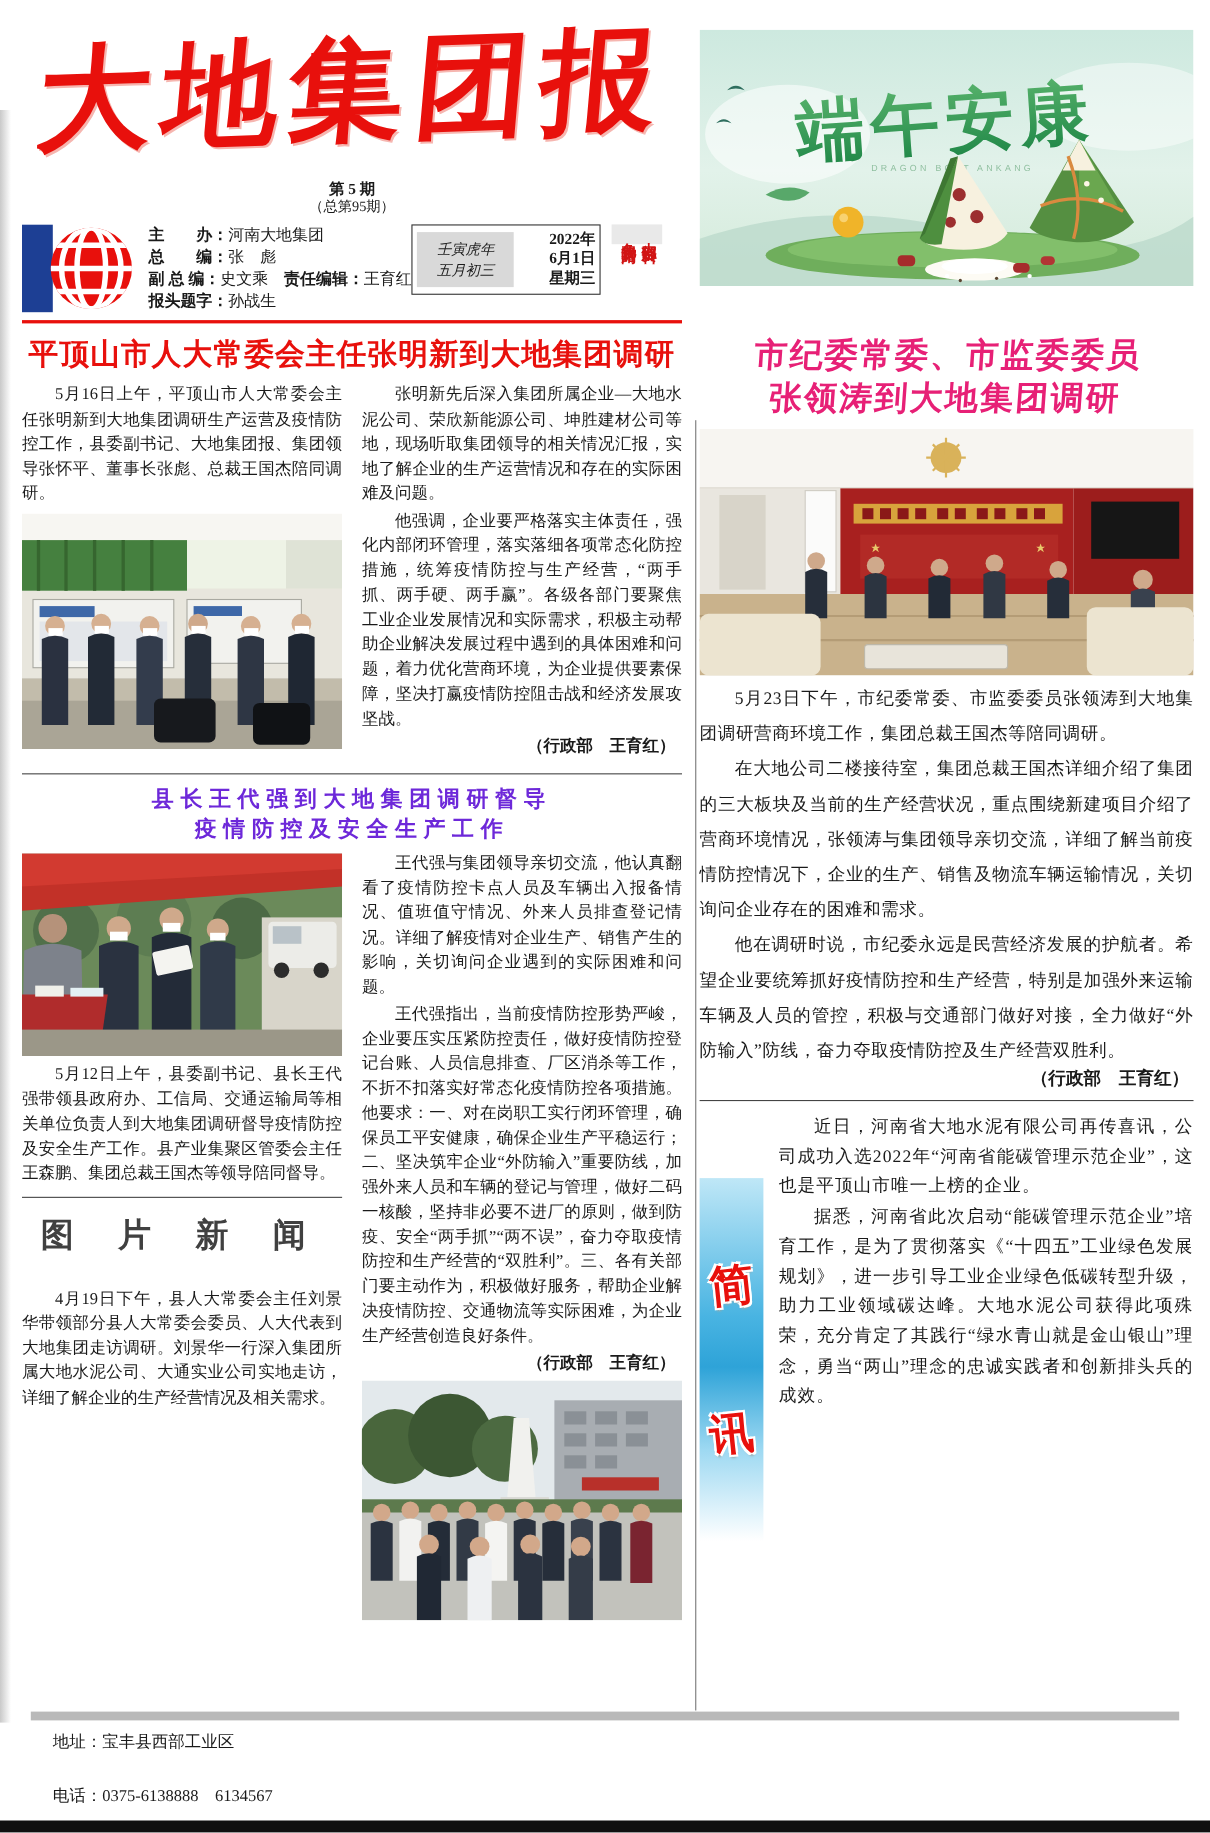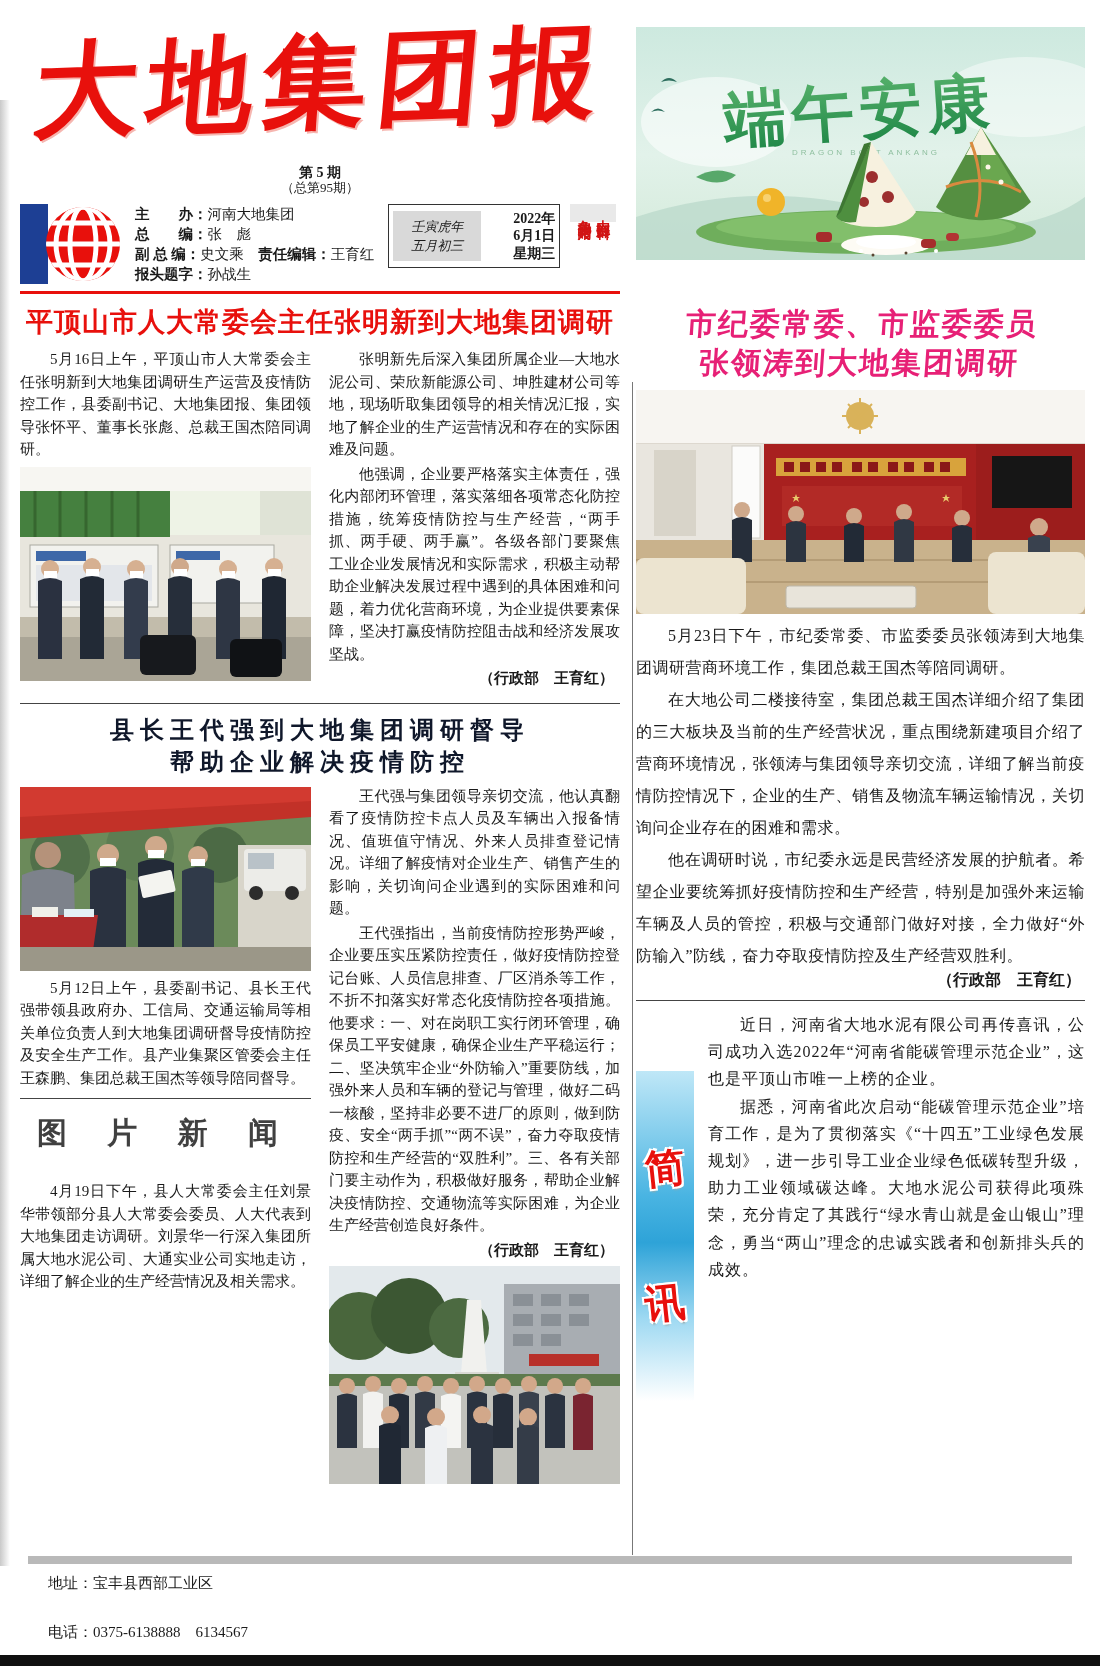--- a/index.html
+++ b/index.html
@@ -30,21 +30,21 @@
   .issue-row { display:flex; align-items:center; margin-top:4px;flex-direction:column; }
   .issue-row .rule { flex:1; border-top:3px solid #1e63b0; }
   .issue-box { width:130px; text-align:center; line-height:1.15; }
   .issue-no { font-size:14px; font-weight:bold; }
   .issue-total { font-size:13px; }
   .info-row { display:flex; align-items:flex-start; margin-top:5px; }
   .logo { width:105px; height:80px; flex:0 0 auto; }
   .info-lines { margin-left:10px; font-size:14.5px; line-height:1.38; white-space:nowrap; }
   .info-lines .lbl { font-weight:bold;margin-top:12px; }
   .date-box {
-    margin-left:14px; border:1px solid #333; width:172px; height:64px;
+    border:1px solid #333; width:172px; height:64px;
     display:flex; align-items:center; padding:4px; flex:0 0 auto;
   }
   .lunar-box {
     background:#d9d9d9; width:88px; height:50px; display:flex; flex-direction:column;
     justify-content:center; align-items:center; font-size:13px; font-style:italic; line-height:1.5;
   }
   .greg-box { flex:1; text-align:right; font-size:14px; font-weight:bold; line-height:1.25; }
   .notice-box {
     margin-left:10px; background:#e9e9e9; padding:5px 6px; display:flex; gap:4px; flex:0 0 auto;
   }
@@ -55,21 +55,21 @@
   .red-rule { border-top:3px solid #e8100c; margin-top:7px; }
 
   
   .main-row { display:flex; gap:16px; }
   .left-zone { width:600px; }
   .right-zone { width:449px; }
   .zone-divider { position:absolute; left:632px; top:382px; width:1px; height:1173px; background:#777; }
 
   .headline1 { color:#e8100c; font-weight:bold; font-size:27px; text-align:center;
     font-family:Liberation Mono, monospace; margin:10px 0 8px; letter-spacing:1px; }
-  .headline2 { color:#0f172a; font-weight:bold; font-size:24px; text-align:center;
+  .headline2 { color:#6d28d9; font-weight:bold; font-size:20px; text-align:center;
     font-family:"Liberation Sans", sans-serif; letter-spacing:6px; line-height:1.35; margin:10px 0 6px; }
   .headline-right { color:#e72076; font-weight:bold; font-size:30px; text-align:center;
     letter-spacing:2px; line-height:1.3; margin:10px 0 8px; transform:skewX(-4deg); }
   .headline-pink { color:#404040; font-weight:bold; font-size:30px; text-align:center;
     font-family:"Liberation Sans", sans-serif; letter-spacing:16px; margin:14px 0 26px; }
 
   .cols { display:flex; gap:18px; }
   .col { width:291px; }
   .body-p { font-size:15px; line-height:1.5; text-align:justify; text-indent:2em; margin-bottom:2px; }
   .byline { text-align:right; font-weight:bold; font-size:15px; padding-right:6px; margin:4px 0 6px; }
@@ -295,21 +295,21 @@
             <p class="body-p">张明新先后深入集团所属企业—大地水泥公司、荣欣新能源公司、坤胜建材公司等地，现场听取集团领导的相关情况汇报，实地了解企业的生产运营情况和存在的实际困难及问题。</p>
             <p class="body-p">他强调，企业要严格落实主体责任，强化内部闭环管理，落实落细各项常态化防控措施，统筹疫情防控与生产经营，“两手抓、两手硬、两手赢”。各级各部门要聚焦工业企业发展情况和实际需求，积极主动帮助企业解决发展过程中遇到的具体困难和问题，着力优化营商环境，为企业提供要素保障，坚决打赢疫情防控阻击战和经济发展攻坚战。</p>
             <div class="byline">（行政部　王育红）</div>
           </div>
         </div>
 
         <div class="hrule"></div>
 
         <div class="headline2">
           <div>县长王代强到大地集团调研督导</div>
-          <div>帮助企业解决疫情防控</div>
+          <div>疫情防控及安全生产工作</div>
         </div>
 
         <div class="cols">
           <div class="col">
             <div class="photo" style="margin-top:2px;">
               <svg viewBox="0 0 291 184">
                 <rect width="291" height="184" fill="#6b8a5a"></rect>
                 <circle cx="40" cy="70" r="30" fill="#51704a"></circle>
                   <circle cx="120" cy="60" r="34" fill="#5d7d52"></circle>
                   <circle cx="200" cy="68" r="28" fill="#4c6a45"></circle>

